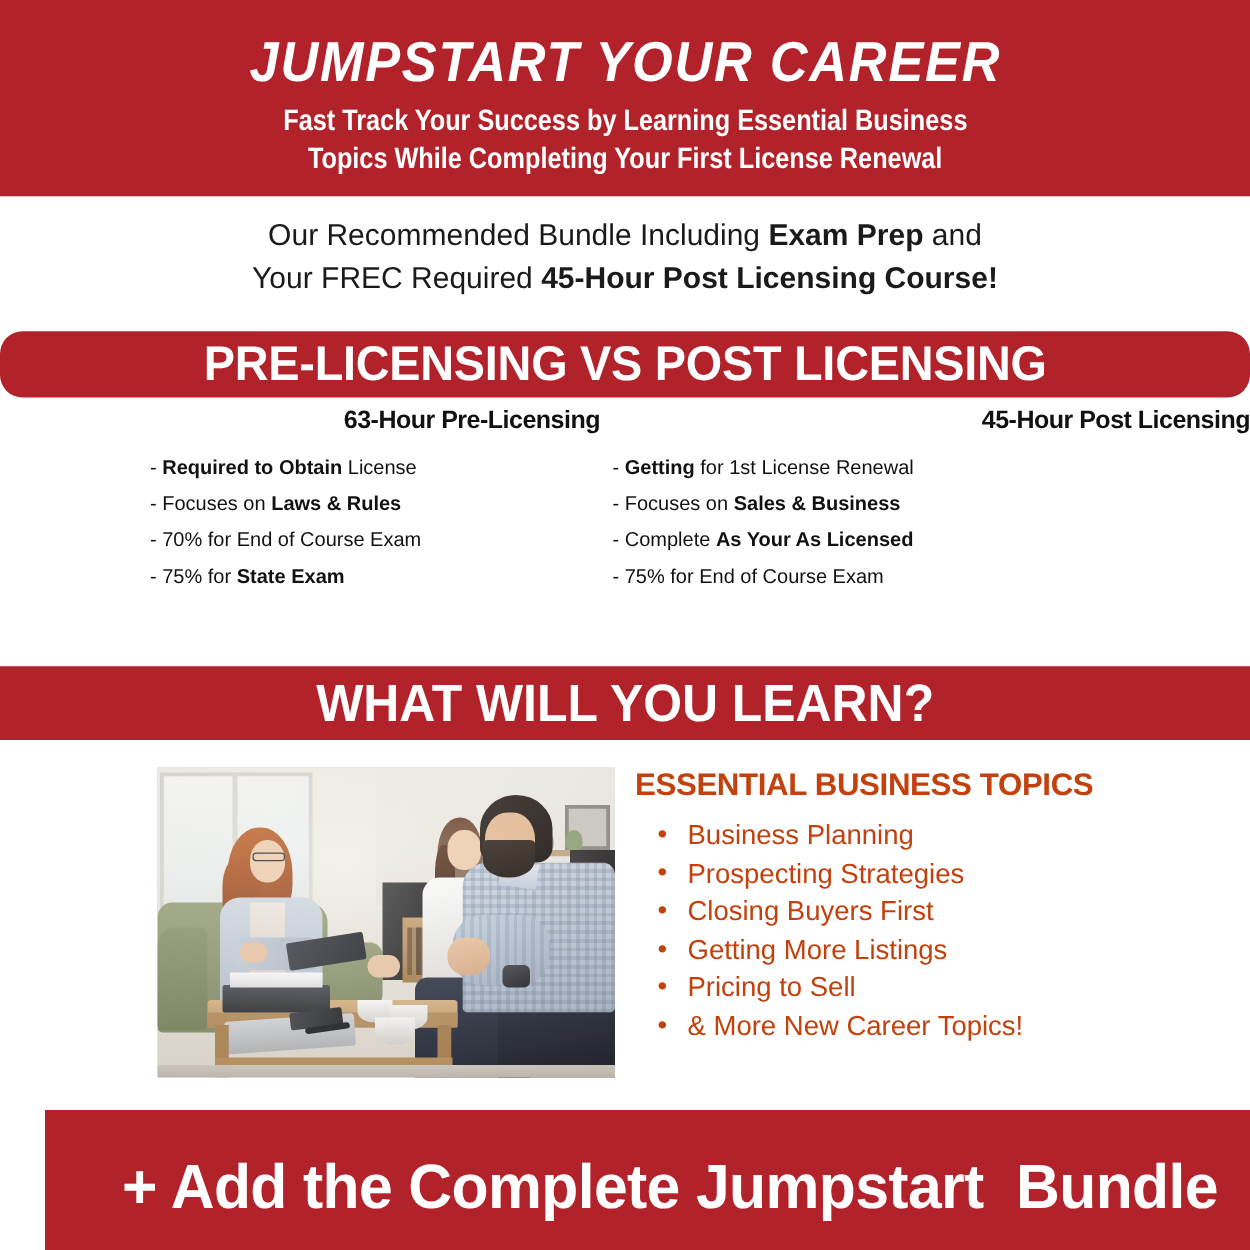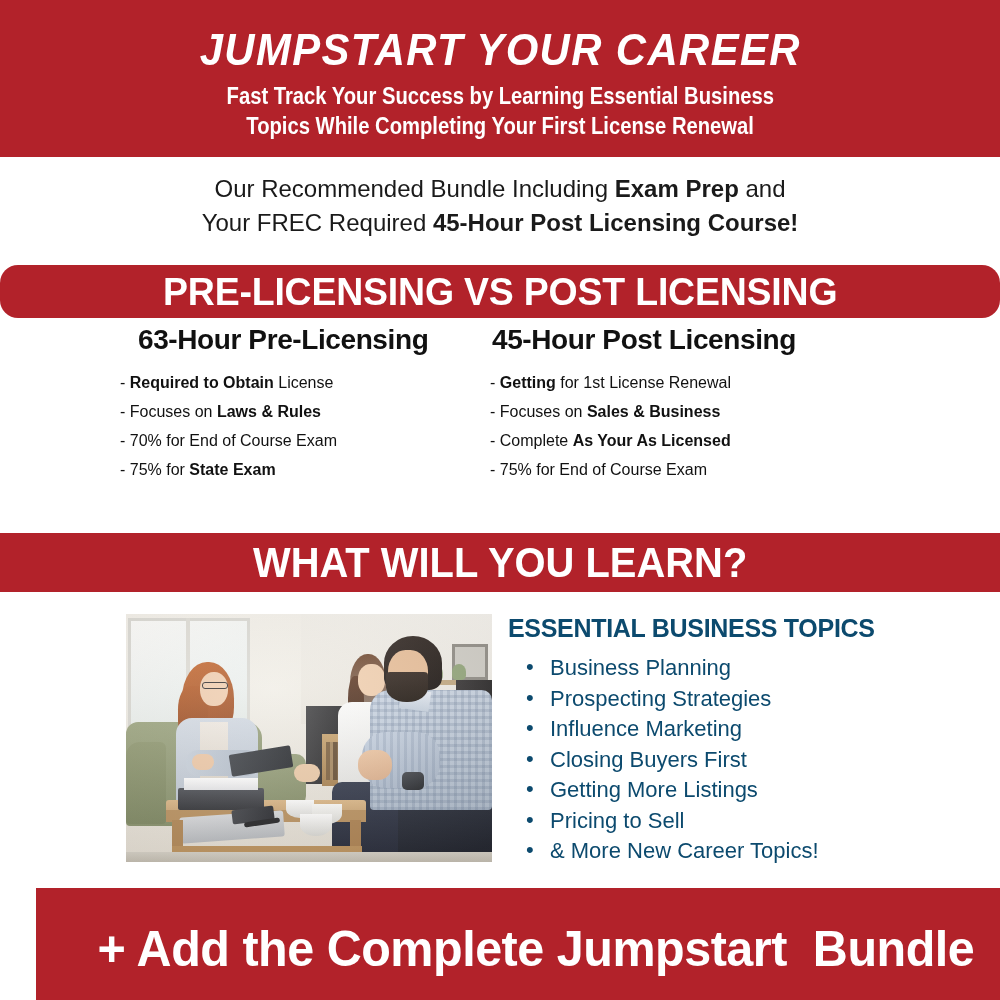--- a/index.html
+++ b/index.html
@@ -103,25 +103,26 @@
     height: 200px;
     display: flex;
     align-items: flex-start;
     color: #111111;
   }
   .col { box-sizing: border-box; }
   .col-left  { width: 480px; padding-left: 120px; }
   .col-right { width: 520px; padding-left: 10px; }
   .col-title {
     font-weight: bold;
-    font-size: 28px;
+    font-size: 20px;
     line-height: 1;
     margin: 0 0 14px 0;
     letter-spacing: -0.4px;
     white-space: nowrap;
+    text-align: right;
   }
   .col-left .col-title  { padding-left: 18px; }
   .col-right .col-title { padding-left: 2px; }
   .col ul { list-style: none; margin: 0; padding: 0; }
   .col li {
     font-size: 16px;
     line-height: 29px;
     white-space: nowrap;
   }
   .col li b { font-weight: bold; }
@@ -367,21 +368,21 @@
     left:0; top:0; width:366px; height:248px;
     background: radial-gradient(120% 100% at 40% 30%, rgba(255,255,255,.20), rgba(120,110,100,.14) 80%);
   }
 
   
   .topics {
     position: absolute;
     left: 508px;
     top: 16px;
     width: 470px;
-    color: #0c4a6e;
+    color: #c2410c;
   }
   .topics-title {
     font-weight: bold;
     font-size: 25px;
     line-height: 1;
     letter-spacing: -0.3px;
     margin: 0 0 12px 0;
     white-space: nowrap;
   }
   .topics ul {
@@ -529,21 +530,20 @@
       <div class="ph ph-table-rail"></div>
       <div class="ph ph-floor"></div>
       <div class="ph ph-shade"></div>
     </div>
 
     <div class="topics">
       <div class="topics-title">ESSENTIAL BUSINESS TOPICS</div>
       <ul>
         <li>Business Planning</li>
         <li>Prospecting Strategies</li>
-        <li>Influence Marketing</li>
         <li>Closing Buyers First</li>
         <li>Getting More Listings</li>
         <li>Pricing to Sell</li>
         <li>&amp; More New Career Topics!</li>
       </ul>
     </div>
 
   </div>
 
   <div class="band cta-band">

